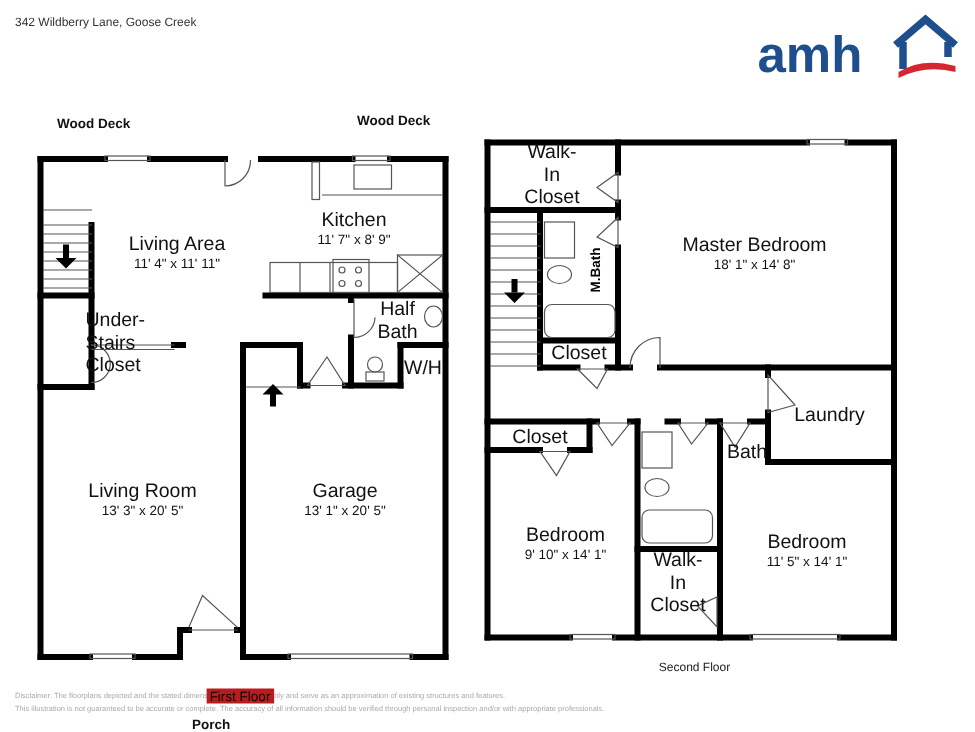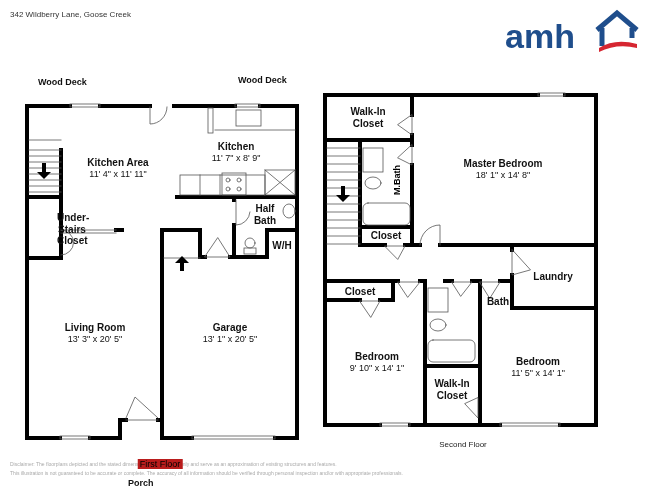--- a/index.html
+++ b/index.html
@@ -1,21 +1,21 @@
 <!DOCTYPE html>
 <html><head>
 <meta charset="utf-8">
 <style>
   html, body { margin:0; padding:0; background:#ffffff; }
   body { width:650px; height:488px; position:relative; overflow:hidden; font-family:"Liberation Sans", sans-serif; }
   .addr { position:absolute; left:10px; top:10px; font-size:8px; color:#333; }
   .logo { position:absolute; left:505px; top:8px; width:135px; height:46px; }
   svg.plan { position:absolute; left:0; top:0; }
   .lbl { position:absolute; transform:translate(-50%,-50%); text-align:center; white-space:nowrap; color:#111; line-height:1.15; }
-  .lbl b { display:block; font-weight:bold; font-size:10px; }
+  .lbl b { display:block; font-weight:normal; font-size:13px; }
   .lbl span { display:block; font-size:9px; }
   .deck { position:absolute; font-weight:bold; font-size:9px; color:#111; }
   .floorlbl { position:absolute; font-size:8px; color:#222; transform:translateX(-50%); }
   .floorlbl.first { font-size:9px; color:#000; }
   .disc { position:absolute; left:10px; font-size:5px; color:#aaa; white-space:nowrap; }
   .vert { position:absolute; transform:translate(-50%,-50%) rotate(-90deg); font-weight:bold; font-size:9px; white-space:nowrap; }
 </style>
 </head>
 <body>
 
@@ -208,21 +208,21 @@
     <g fill="#000" stroke="none">
       <rect x="341" y="186" width="4" height="9"></rect>
       <polygon points="336,195 350,195 343,202"></polygon>
     </g>
   </g>
 </svg>
 
 <div class="deck" style="left:38px;top:77px;">Wood Deck</div>
 <div class="deck" style="left:238px;top:75px;">Wood Deck</div>
 <div class="lbl" style="left:118px;top:168px;">
-  <b>Kitchen Area</b>
+  <b>Living Area</b>
   <span>11' 4" x 11' 11"</span>
 </div>
 <div class="lbl" style="left:236px;top:152px;">
   <b>Kitchen</b>
   <span>11' 7" x 8' 9"</span>
 </div>
 <div class="lbl" style="left:265px;top:214px;width:30px;white-space:normal;">
   <b>Half Bath</b>
 </div>
 <div class="lbl" style="left:44px;top:229px;width:30px;white-space:normal;margin-left:28px;">

